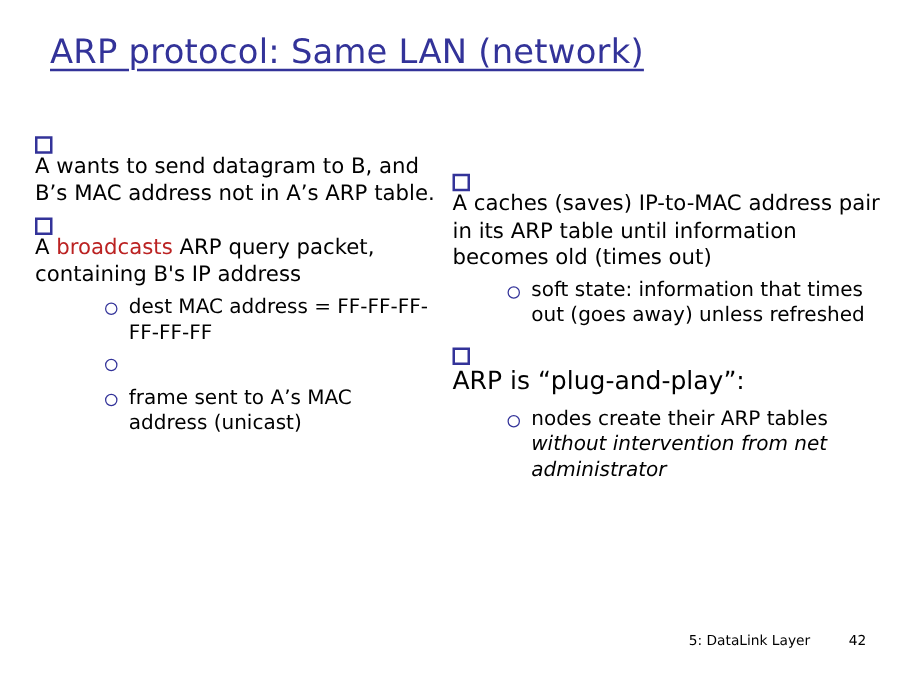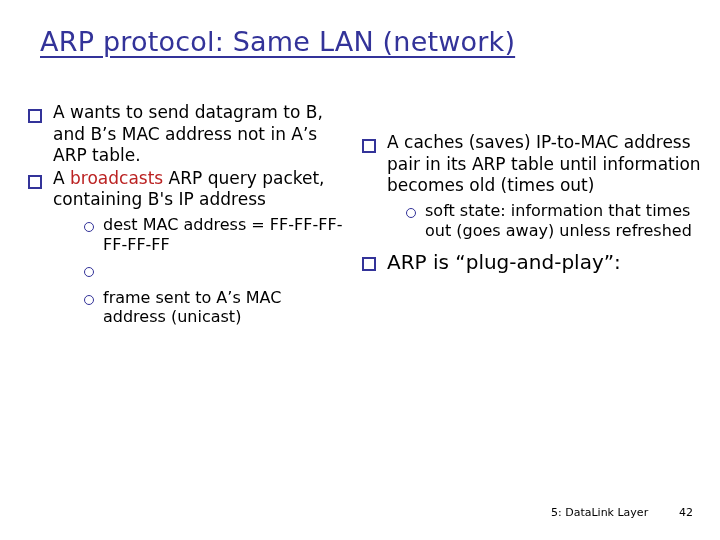--- a/index.html
+++ b/index.html
@@ -48,20 +48,21 @@
   }
 
   
   .bullet-row {
     display: flex;
     align-items: flex-start;
     margin-bottom: 1px;
   }
   .bullet-row.level-1 {
     padding-left: 0px;
+    flex-direction: column;
   }
   .bullet-row.level-2 {
     padding-left: 56px;
   }
   #right-column .bullet-row.level-2 {
     padding-left: 44px;
   }
 
   .marker-square {
     flex: 0 0 auto;
@@ -198,19 +199,23 @@
 
   <div class="gap-md"></div>
 
   <div class="bullet-row level-1">
     <span class="marker-square"></span>
     <span class="bullet-text big">ARP is “plug-and-play”:</span>
   </div>
 
   <div class="gap-md"></div>
 
+  <div class="bullet-row level-2">
+    <span class="marker-circle"></span>
+    <span class="bullet-text sub"><span>nodes create their ARP tables </span><span class="italic">without intervention from net administrator</span></span>
+  </div>
 
 </div>
 
 <div id="footer">
   <span id="footer-label">5: DataLink Layer</span>
   <span id="footer-pagenum">42</span>
 </div>
 
 </body></html>

